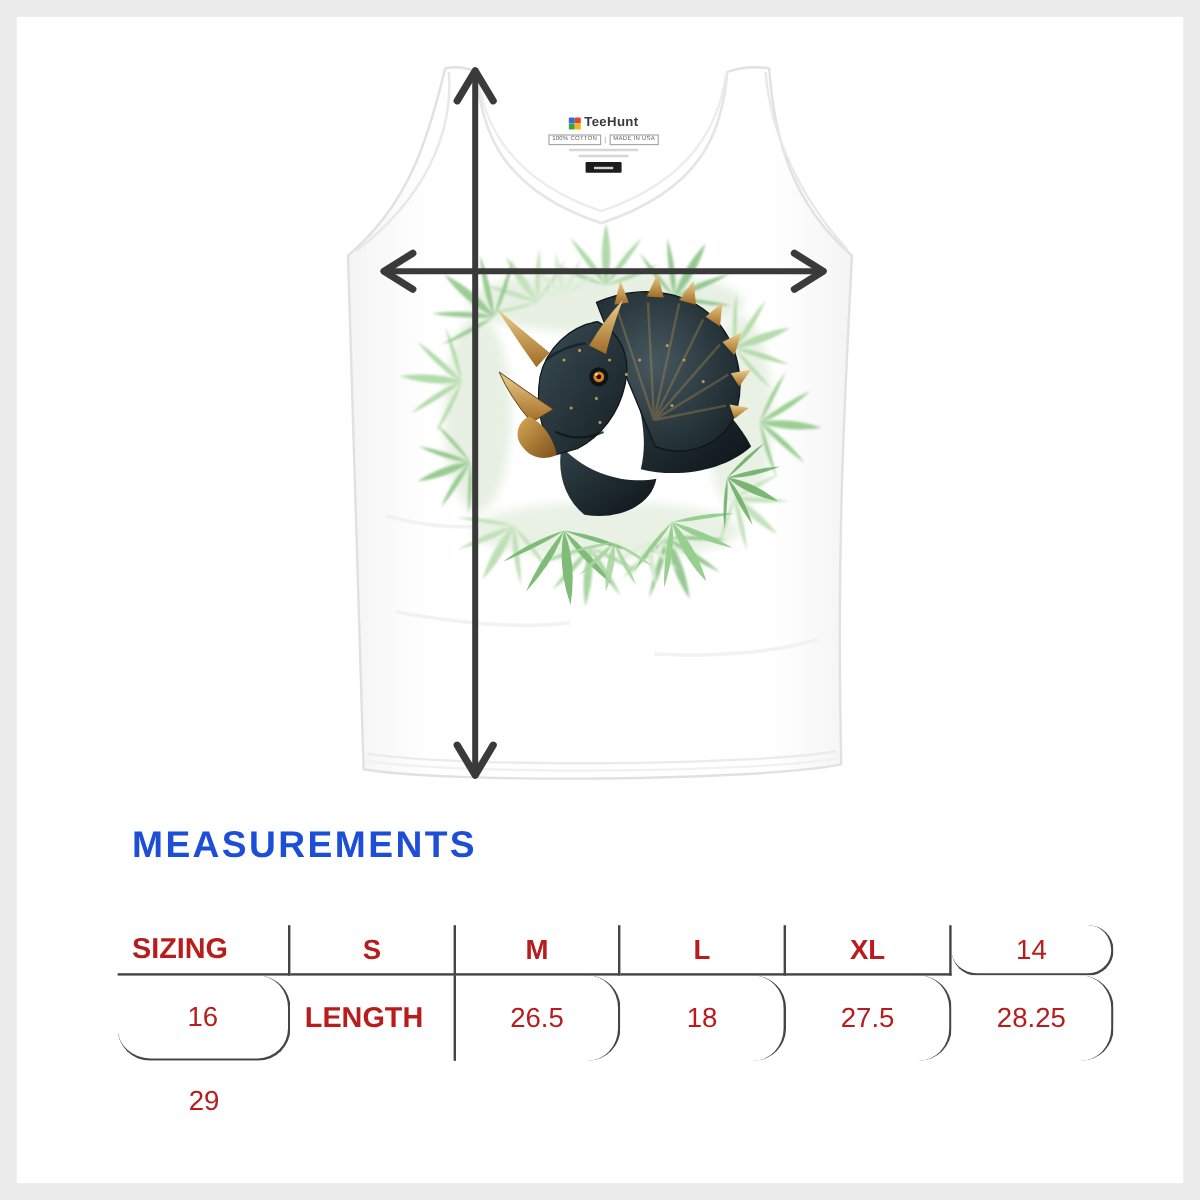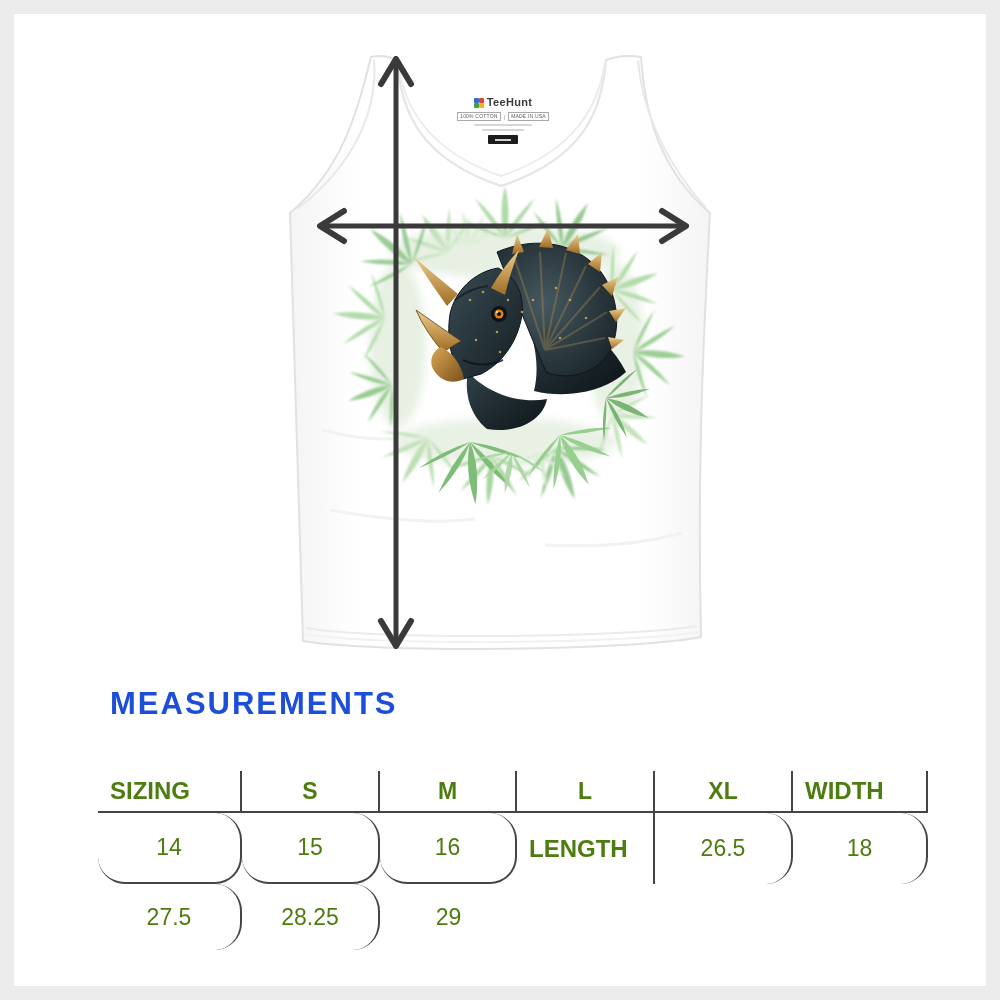--- a/index.html
+++ b/index.html
@@ -40,21 +40,21 @@
     position:absolute;left:110px;top:686px;margin:0;
     font-size:31px;font-weight:800;letter-spacing:2px;color:#1d4ed8;
   }
   
   .sizing-table{
     position:absolute;left:98px;top:771px;
     display:grid;
     grid-template-columns:144px 138px 137px 138px 138px 135px;
     grid-template-rows:42px 71px 66px;
   }
-  .cell{display:flex;align-items:center;justify-content:center;font-size:23px;color:#4d7c0f;}
+  .cell{display:flex;align-items:center;justify-content:center;font-size:23px;color:#b91c1c;}
   .cell.head{font-weight:bold;}
   .cell.lab{justify-content:flex-start;padding-left:12px;font-weight:bold;font-size:24px;}
   .cell.val{font-weight:500;border-radius:27px;}
   .br{border-right:2px solid #454545;}
   .bb{border-bottom:2px solid #454545;}
 </style>
 </head>
 <body>
 
 <div class="canvas"></div>
@@ -241,23 +241,21 @@
 
 <h1 class="section-title">MEASUREMENTS</h1>
 
 <div class="sizing-table">
   <div class="cell lab br bb">SIZING</div>
   <div class="cell head br bb">S</div>
   <div class="cell head br bb">M</div>
   <div class="cell head br bb">L</div>
   <div class="cell head br bb">XL</div>
 
-  <div class="cell lab br bb">WIDTH</div>
   <div class="cell val br bb">14</div>
-  <div class="cell val br bb">15</div>
   <div class="cell val br bb">16</div>
 
   <div class="cell lab br">LENGTH</div>
   <div class="cell val br">26.5</div>
   <div class="cell val br">18</div>
   <div class="cell val br">27.5</div>
   <div class="cell val br">28.25</div>
   <div class="cell val">29</div>
 </div>
 

